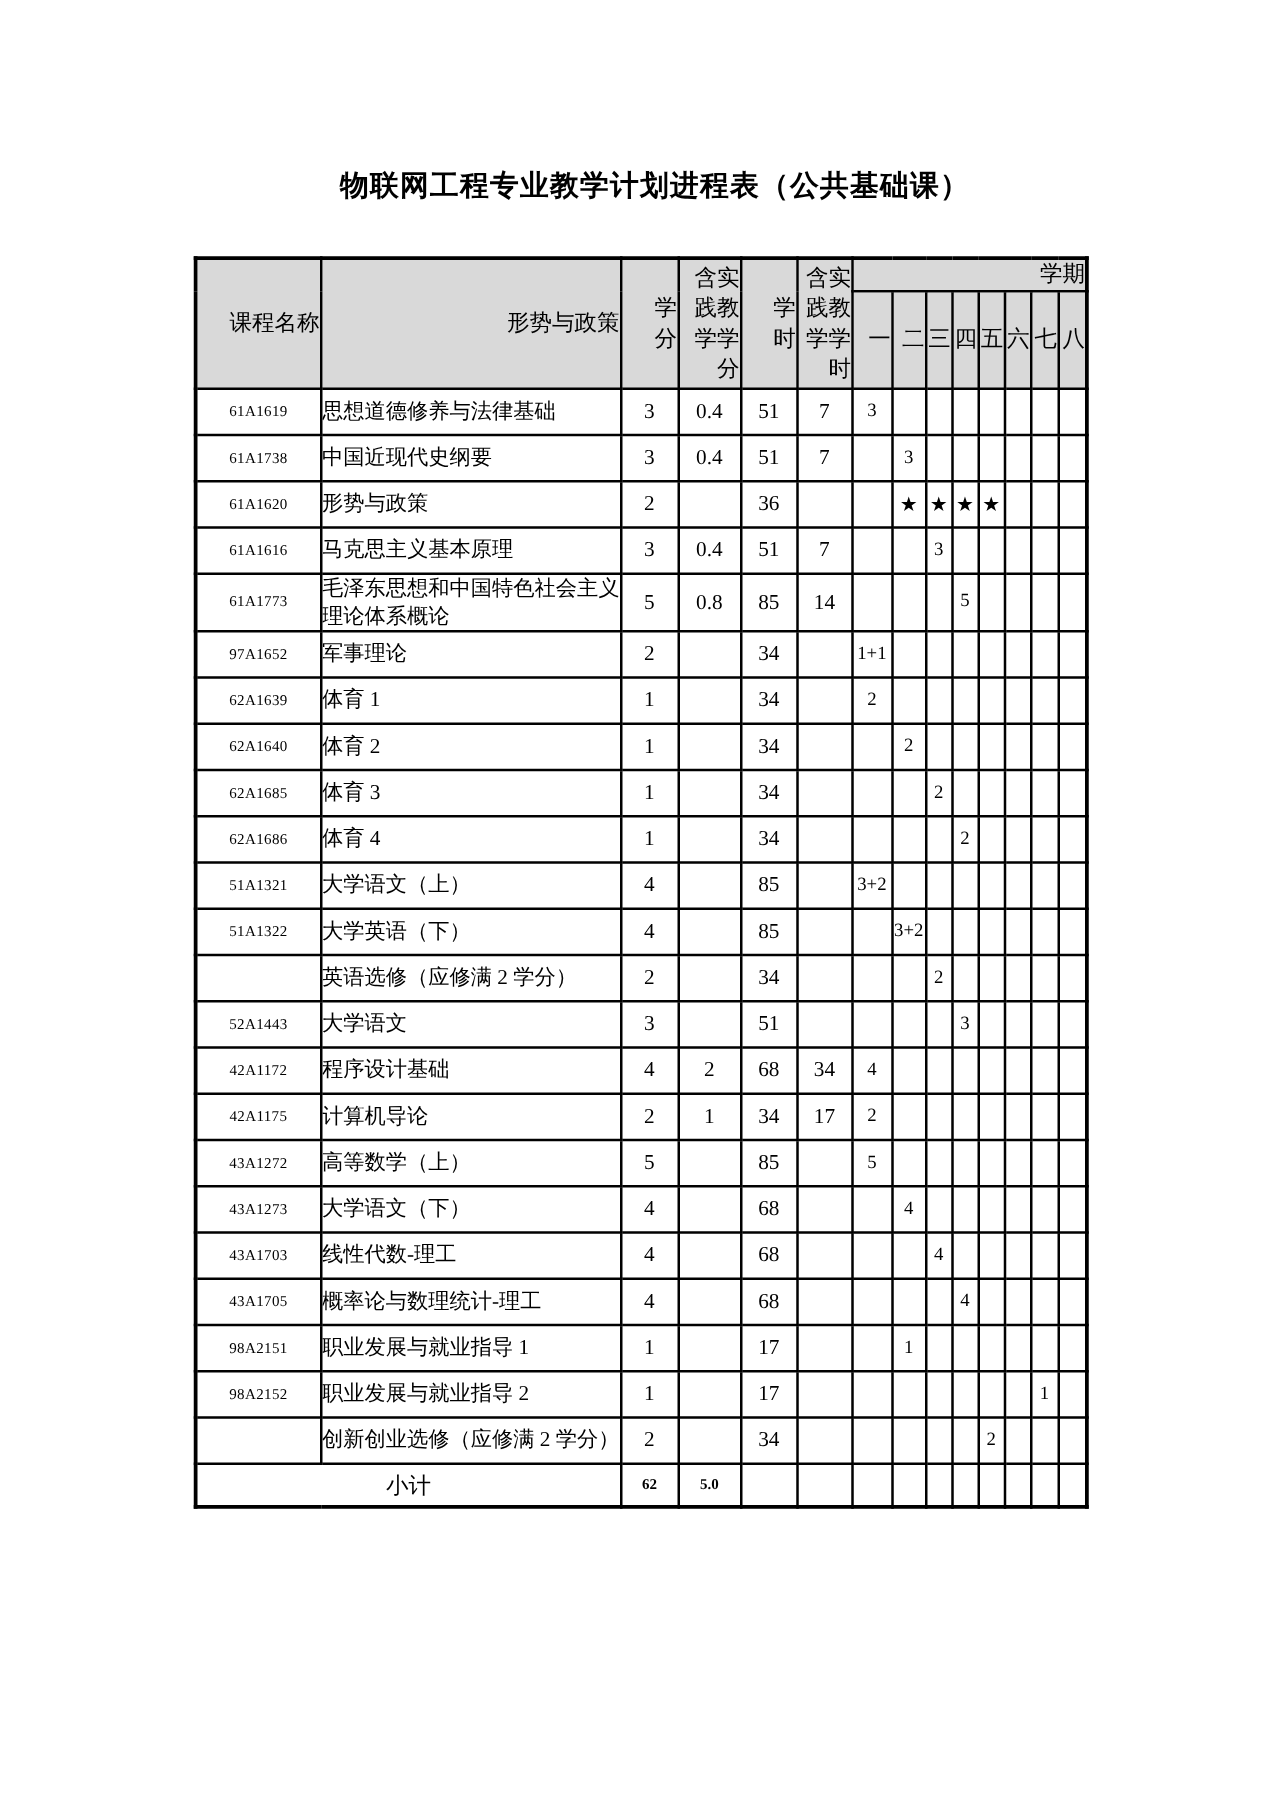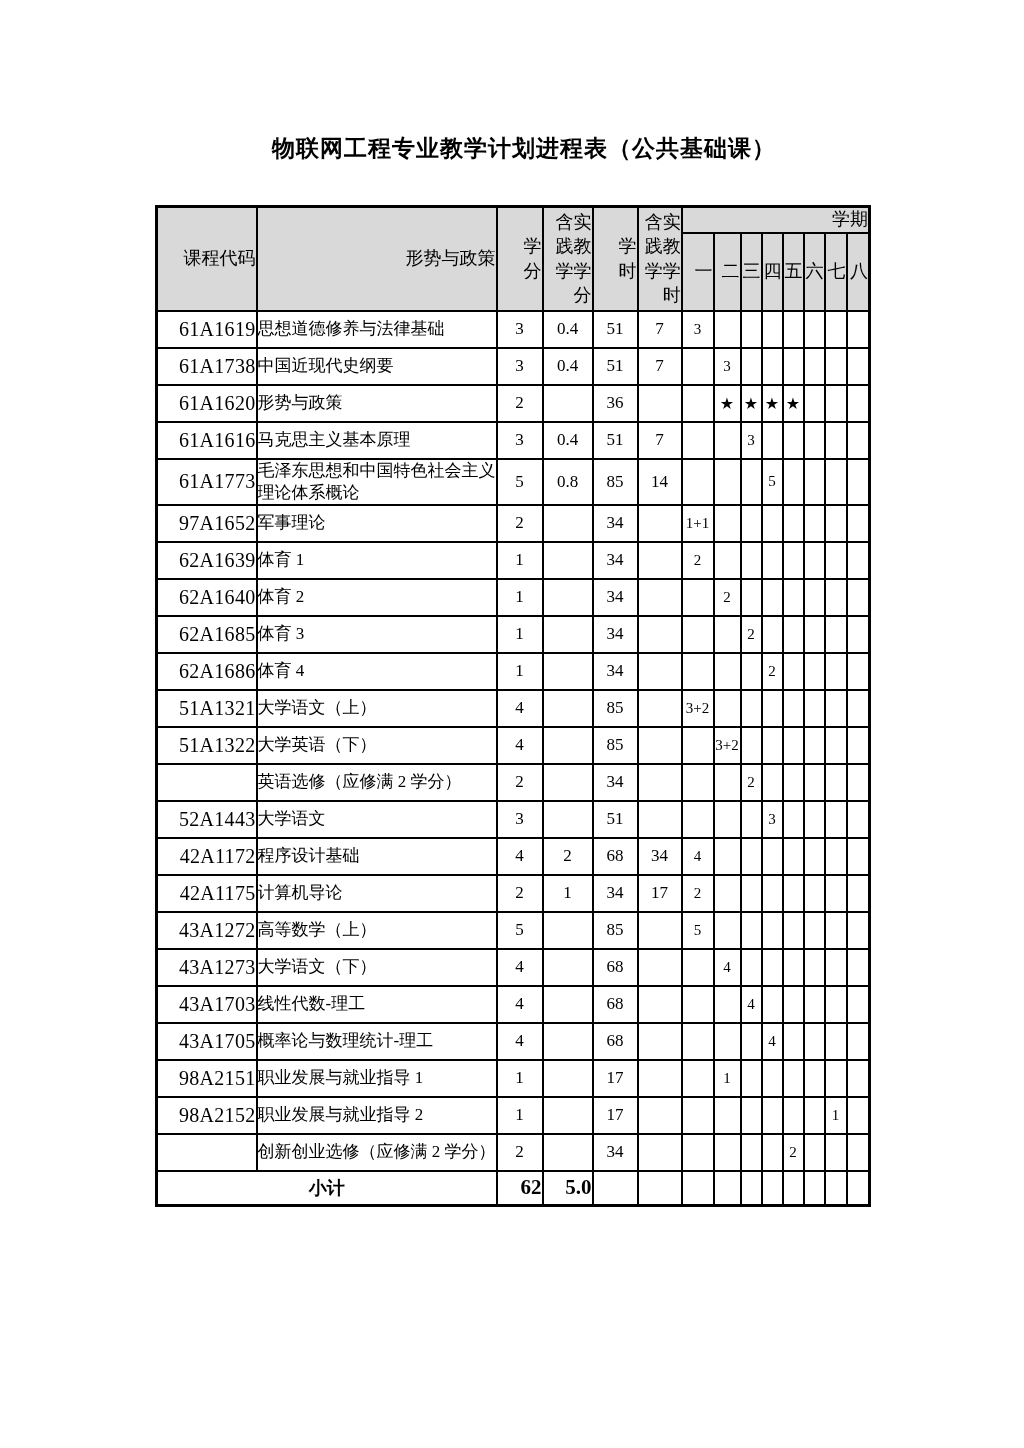--- a/index.html
+++ b/index.html
@@ -44,28 +44,28 @@
     font-size:18px;
     text-align:right;
     line-height:1.3;
   }
   tr.hdr-top{height:26px;}
   tr.hdr-sem{height:78px;}
   .vwrap{display:inline-block;line-height:1.35;}
   .w1{width:1.25em;margin-left:16px;}
   .w2{width:2.35em;}
   tbody td{font-size:17px;height:35px;}
-  td.code{text-align:right;font-size:20px;letter-spacing:0.3px;}
+  td.code{text-align:center;font-size:12px;letter-spacing:0.3px;}
   td.name{text-align:left;padding:5px 4px;line-height:1.3;margin-left:21px;}
   td.num{text-align:center;}
   td.sem{text-align:center;font-size:15px;}
   td.sem.star{font-size:16px;font-family:"DejaVu Sans","Liberation Sans",sans-serif;}
   tfoot td{height:32px;font-size:18px;}
-  .foot-label{text-align:center;font-weight:bold;}
-  .foot-num{text-align:right;font-weight:bold;font-size:21px;}
+  .foot-label{text-align:center;font-weight:normal;}
+  .foot-num{text-align:center;font-weight:bold;font-size:12px;}
 </style>
 </head>
 <body>
 
 <div class="page">
 
   <h1 class="title">物联网工程专业教学计划进程表（公共基础课）</h1>
 
   <table class="plan">
     <colgroup>
@@ -79,21 +79,21 @@
         <col style="width:27px">
         <col style="width:21px">
       <col style="width:21px">
         <col style="width:21px">
         <col style="width:21px">
       <col style="width:22px">
         <col style="width:23px">
     </colgroup>
     <thead>
       <tr class="hdr-top">
-        <th rowspan="2"><span>课程代码</span></th>
+        <th rowspan="2"><span>课程名称</span></th>
         <th rowspan="2"><span>形势与政策</span></th>
         <th rowspan="2"><span class="vwrap w1">学分</span></th>
         <th rowspan="2"><span class="vwrap w2">含实践教学学分</span></th>
         <th rowspan="2"><span class="vwrap w1">学时</span></th>
         <th rowspan="2"><span class="vwrap w2">含实践教学学时</span></th>
         <th colspan="8">学期</th>
       </tr>
       <tr class="hdr-sem" id="sem-header-row">
           <th>一</th>
           <th>二</th>

